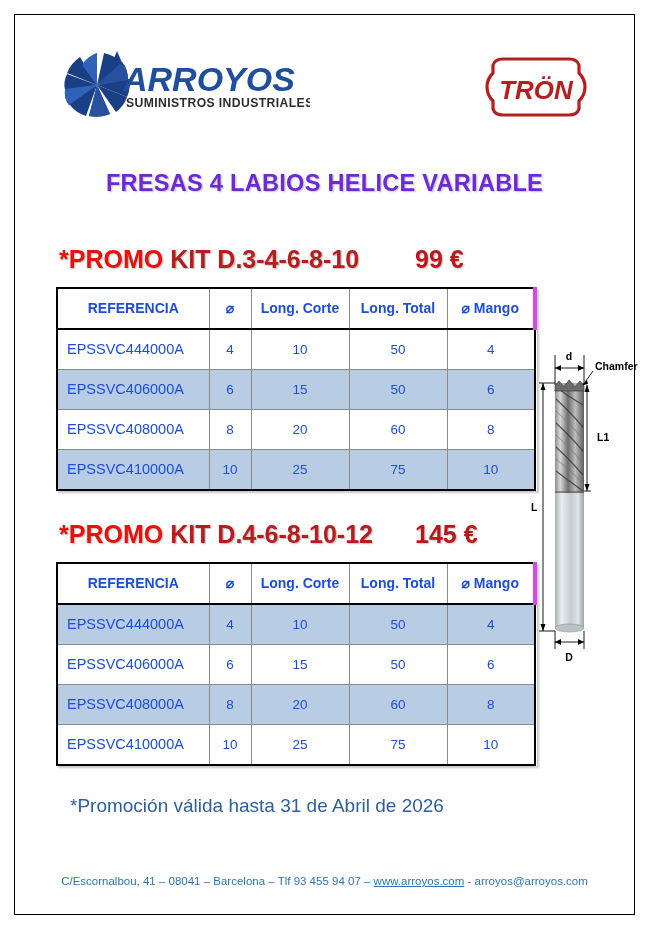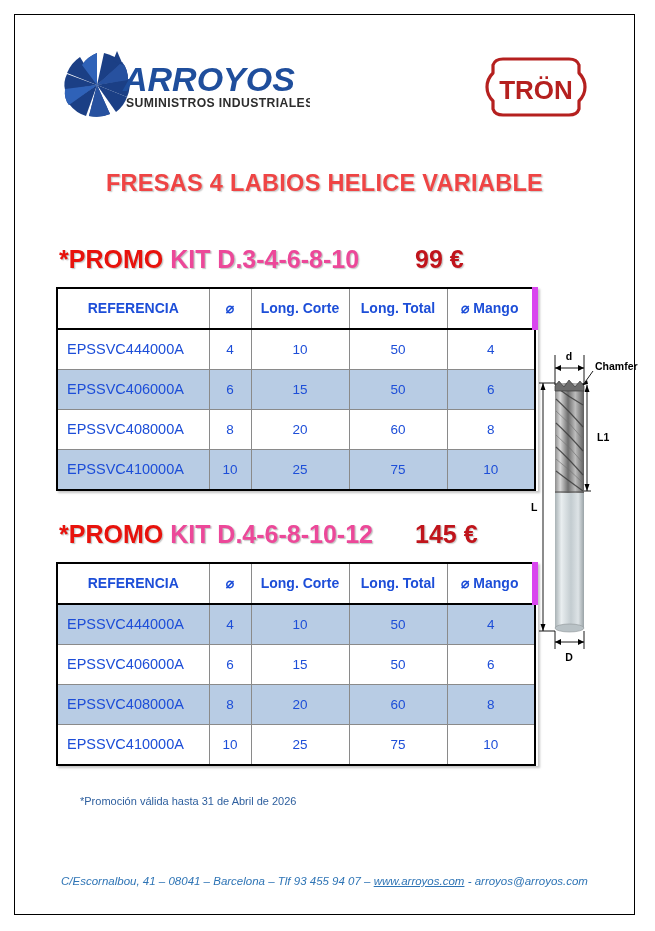--- a/index.html
+++ b/index.html
@@ -22,45 +22,45 @@
   
   .header{
     position:absolute; left:0; top:0; width:100%; height:110px;
   }
   .logo-arroyos{
     position:absolute; left:45px; top:34px;
     width:250px; height:72px;
   }
   .logo-tron{
     position:absolute; left:466px; top:36px;
-    width:110px; height:72px;
+    width:110px; height:72px;font-style:italic;
   }
 
   
   .doc-title{
     position:absolute; left:0; top:155px; width:100%;
     text-align:center;
     font-size:23.5px;
     font-weight:bold;
-    color:#ef4444;
+    color:#6d28d9;
     letter-spacing:0.3px;
     text-shadow:1.4px 1.4px 1.4px #c8c8c8;
     font-family:"Liberation Sans", sans-serif;
   }
 
   
   .promo-line{
     position:absolute;
     font-size:25px;
     font-weight:bold;
     white-space:nowrap;
     text-shadow:1.3px 1.3px 1.2px #c0c0c0;
   }
   .promo-line .promo-word{ color:#e8120c; }
-  .promo-line .kit-word{ color:#ec4899; }
+  .promo-line .kit-word{ color:#b91c1c; }
   .promo-price{
     position:absolute;
     font-size:25px;
     font-weight:bold;
     color:#c0141b;
     text-shadow:1.3px 1.3px 1.2px #c8c8c8;
     white-space:nowrap;
     text-align:center;
   }
   #promo1{ left:44px; top:230px; }
@@ -90,21 +90,21 @@
     box-sizing:border-box;
   }
   .spec-table thead th{
     font-weight:bold;
     font-size:14px;
     background:#ffffff;
     border-bottom:2px solid #000;
     border-top:2px solid #000;
   }
   .spec-table thead th:first-child{ border-left:2px solid #000; }
-  .spec-table thead th:last-child{ border-right:6px solid #d946ef; }
+  .spec-table thead th:last-child{ border-right:4px solid #d946ef; }
   .spec-table tbody tr td:first-child{ border-left:2px solid #000; }
   .spec-table tbody tr td:last-child{ border-right:2px solid #000; }
   .spec-table tbody tr:last-child td{ border-bottom:2px solid #000; }
   .spec-table tbody tr.alt td{ background:#b8cce4; }
   .spec-table tbody tr td:first-child{
     text-align:left; padding-left:9px; font-size:14.5px;
   }
   .col-ref{ width:152px; }
   .col-dia{ width:42px; }
   .col-lc{ width:98px; }
@@ -115,30 +115,28 @@
   .tool-drawing{
     position:absolute;
     left:494px; top:326px;
     width:150px; height:340px;
   }
 
   
   .promo-note{
     position:absolute;
     left:55px; top:780px;
-    font-size:11px;
+    font-size:19px;
     color:#2e5f9e;
     font-family:"Liberation Sans", sans-serif;
-    margin-left:10px;
   }
   .footer-bar{
     position:absolute;
     left:0; top:856px; width:100%;
     text-align:center;
-    font-style:italic;
   }
   .footer-text{
     display:inline-block;
     font-size:11.5px;
     color:#2e74b5;
     white-space:nowrap;
     font-family:"Liberation Sans", sans-serif;
   }
   .footer-text .link{
     text-decoration:underline;

